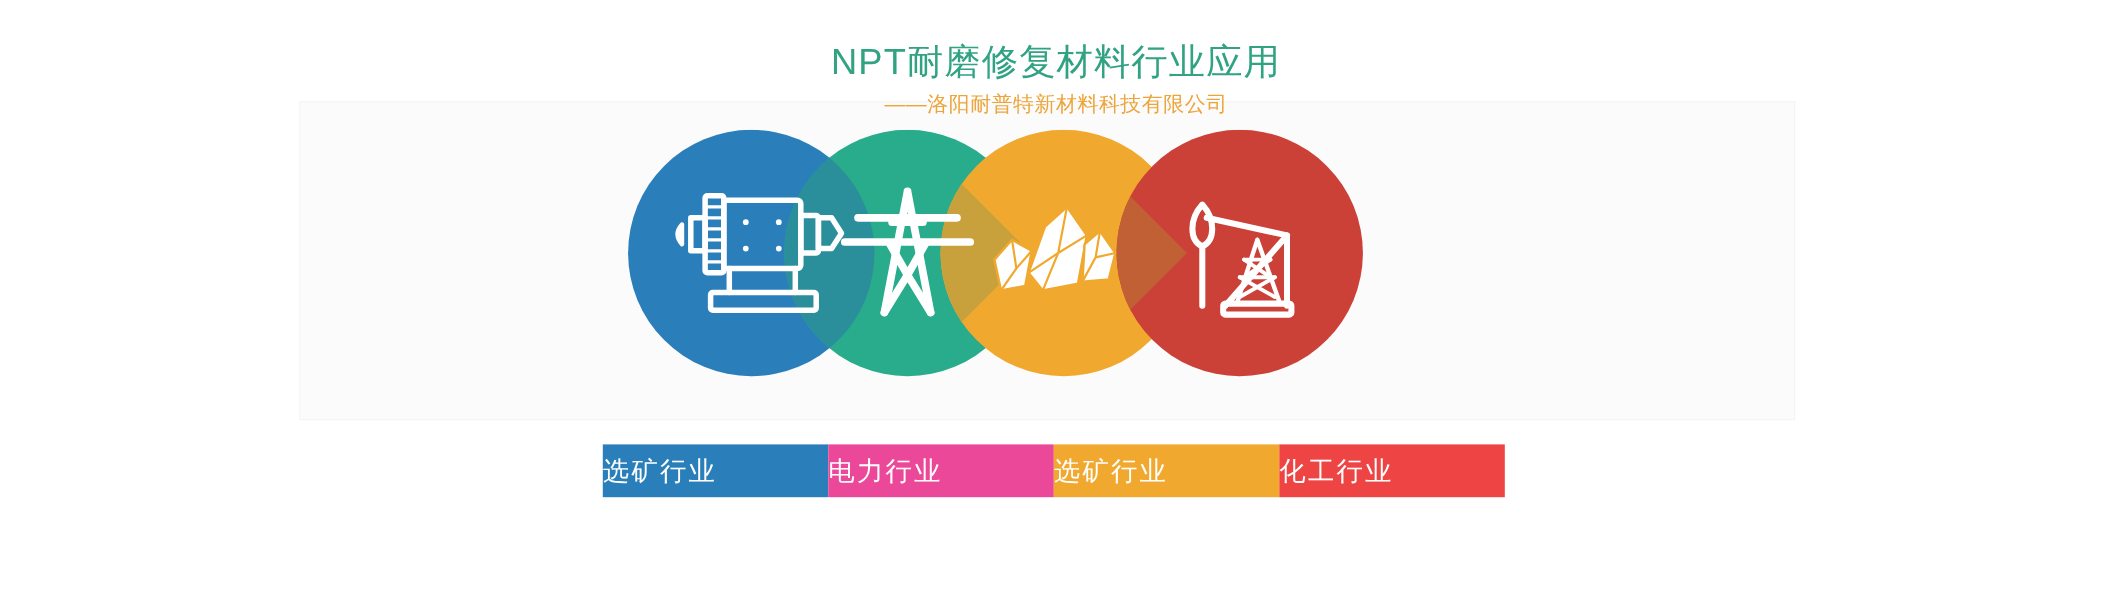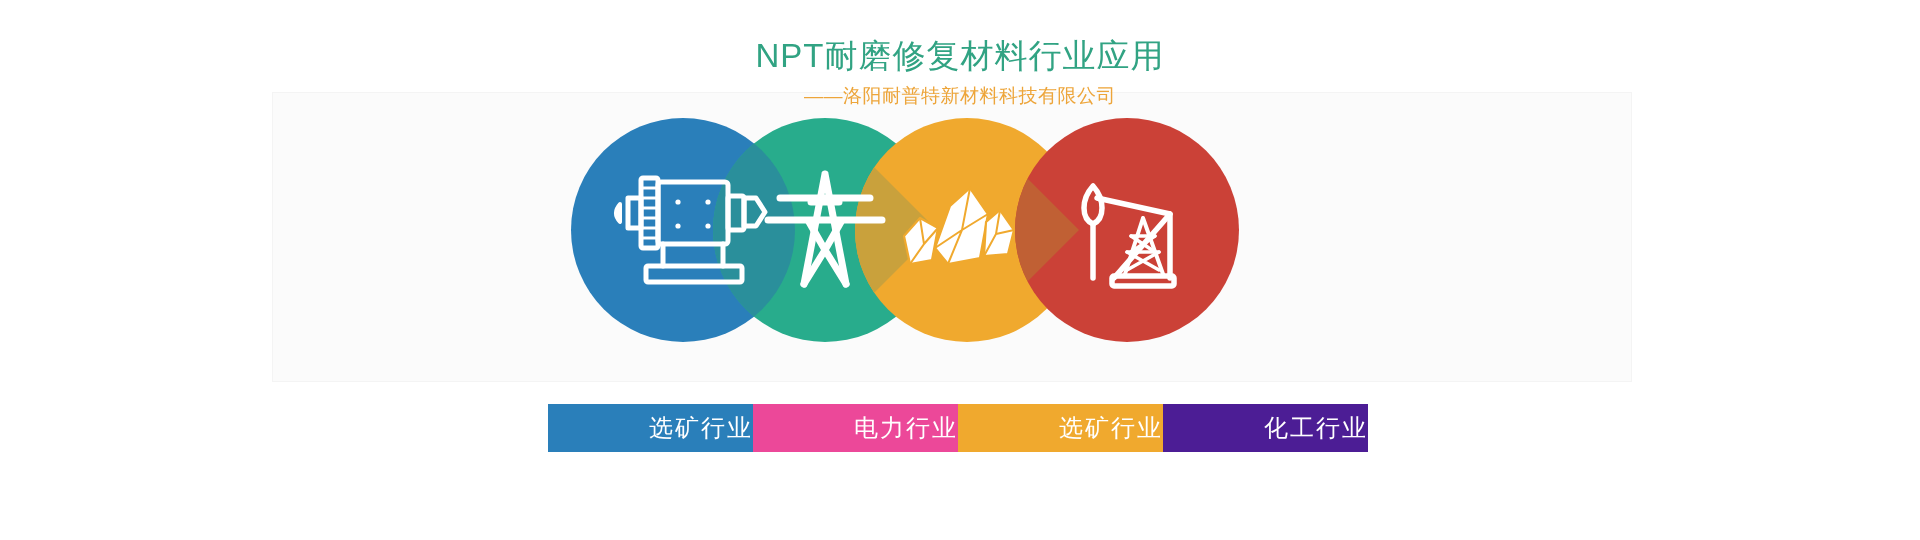--- a/index.html
+++ b/index.html
@@ -32,21 +32,21 @@
   
   #graphic{position:absolute;left:480px;top:118px;width:850px;height:275px;}
   #graphic svg{display:block;width:850px;height:275px;}
 
   
   .labels{
     position:absolute;left:548px;top:404px;
     display:flex;height:48px;
   }
   .label{
-    display:flex;align-items:center;justify-content:flex-end;
+    display:flex;align-items:center;justify-content:flex-start;
     color:#ffffff;font-size:24px;letter-spacing:2px;
     width:205px;height:48px;box-sizing:border-box;
     font-weight:400;
   }
 </style>
 </head>
 <body>
 
 <div id="stage">
 
@@ -152,18 +152,18 @@
   <div class="labels">
     <div class="label" style="background:#2a7fba">
       <span>选矿行业</span>
     </div>
     <div class="label" style="background:#ec4899">
       <span>电力行业</span>
     </div>
     <div class="label" style="background:#f0a92e">
       <span>选矿行业</span>
     </div>
-    <div class="label" style="background:#4c1d95">
+    <div class="label" style="background:#ef4444">
       <span>化工行业</span>
     </div>
   </div>
 
 </div>
 
 </body></html>

